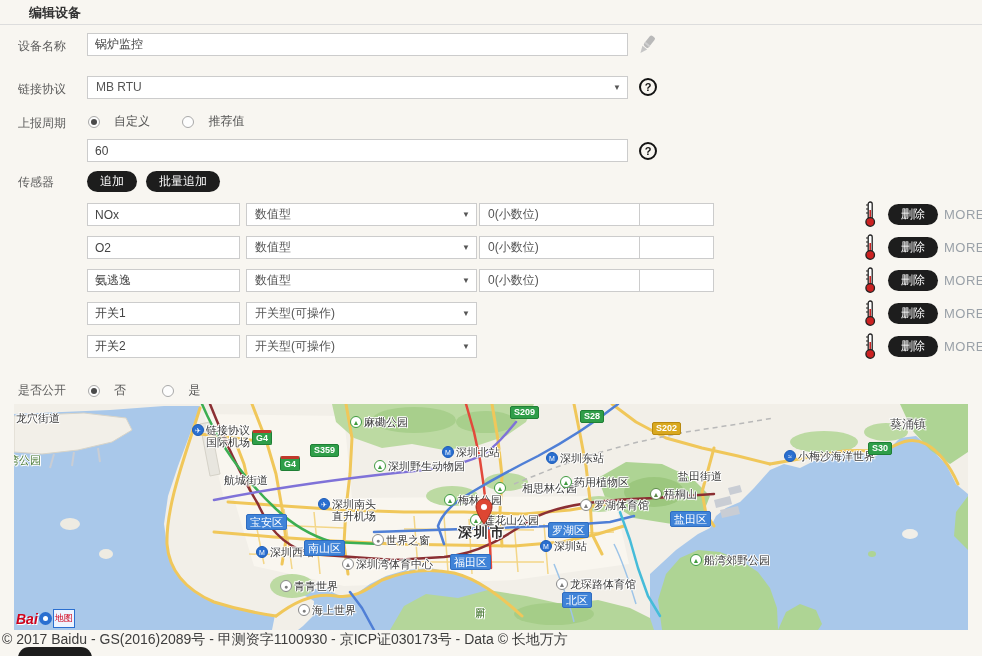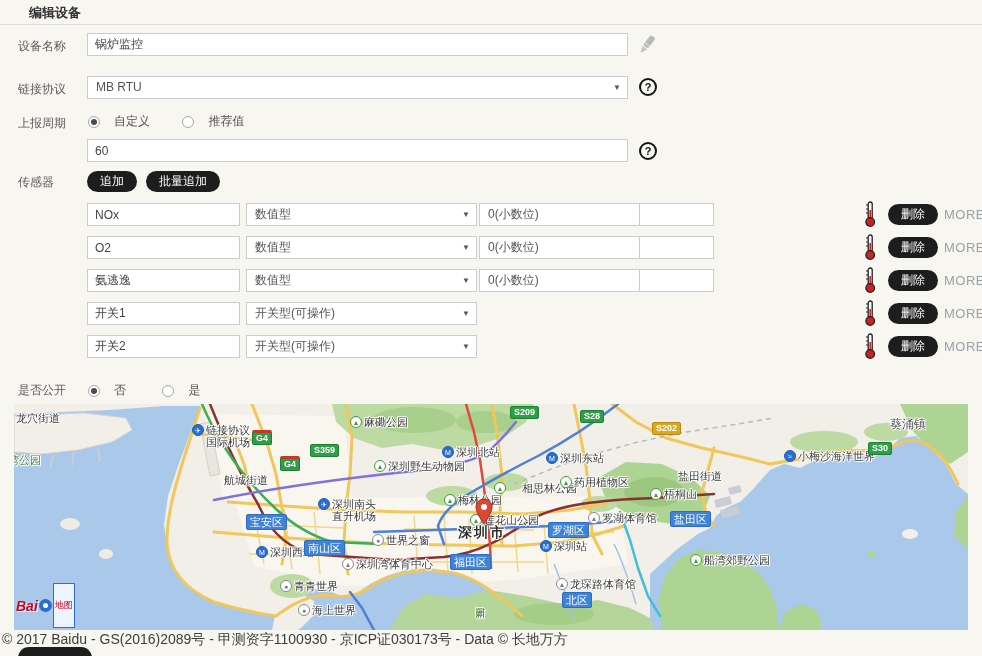--- a/index.html
+++ b/index.html
@@ -59,21 +59,21 @@
   .rbadge{position:absolute;font-size:9px;font-weight:bold;color:#fff;line-height:11px;padding:0 3px;
           border-radius:2px;white-space:nowrap;}
   .rbadge.g{background:#2f9e49;border:1px solid #1f7f35;border-top:3px solid #c0392b;}
   .rbadge.s-green{background:#2f9e49;border:1px solid #1f7f35;}
   .rbadge.s-yellow{background:#d9a81f;border:1px solid #b8890f;}
   .pin{position:absolute;left:456px;top:90px;}
   .blogo{position:absolute;left:2px;bottom:2px;display:flex;align-items:center;gap:1px;cursor:pointer;}
   .blogo .bai{color:#d0021b;font-weight:bold;font-size:14px;font-style:italic;text-shadow:1px 1px 0 #fff;}
   .blogo .paw{width:13px;height:13px;border-radius:50%;background:#2a6fd0;position:relative;}
   .blogo .paw::after{content:"";position:absolute;left:4px;top:4px;width:5px;height:5px;border-radius:50%;background:#fff;}
-  .blogo .tag{font-size:9px;color:#d0021b;background:#eef4ff;border:1px solid #2a6fd0;padding:16px 1px;line-height:11px;}
+  .blogo .tag{font-size:9px;color:#d0021b;background:#eef4ff;border:1px solid #2a6fd0;padding:3px 1px;line-height:11px;}
   .attr{position:absolute;left:2px;top:631px;font-size:14px;color:#3d3d3d;white-space:nowrap;}
   .save{position:absolute;left:18px;top:647px;width:74px;height:22px;background:#1d1d1d;border:none;border-radius:11px;cursor:pointer;}
 </style>
 </head>
 <body>
 
 <div class="page">
 
   <div class="title">编辑设备</div>
   <div class="hr"></div>
@@ -309,21 +309,21 @@
           <span class="mi mi-park">▲</span>
           <span>莲花山公园</span>
         </div>
         <div class="mlabel city" style="left: 444px; top: 122px;">
           <span>深圳市</span>
         </div>
         <div class="mlabel place" style="left: 526px; top: 136px;">
           <span class="mi mi-metro">M</span>
           <span>深圳站</span>
         </div>
-        <div class="mlabel place" style="left: 566px; top: 108px; margin-left: 8px;">
+        <div class="mlabel place" style="left: 566px; top: 95px;">
           <span class="mi mi-stadium">▲</span>
           <span>罗湖体育馆</span>
         </div>
         <div class="mlabel place" style="left: 546px; top: 72px;">
           <span class="mi mi-park">▲</span>
           <span>药用植物区</span>
         </div>
         <div class="mlabel place" style="left: 636px; top: 84px;">
           <span class="mi mi-mountain">▲</span>
           <span>梧桐山</span>

